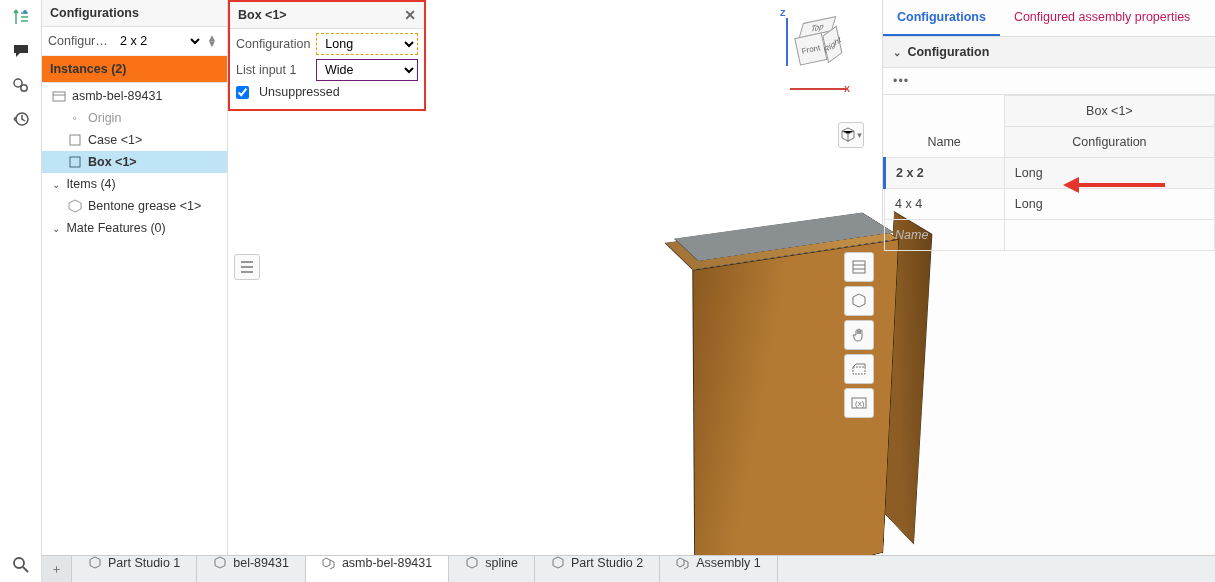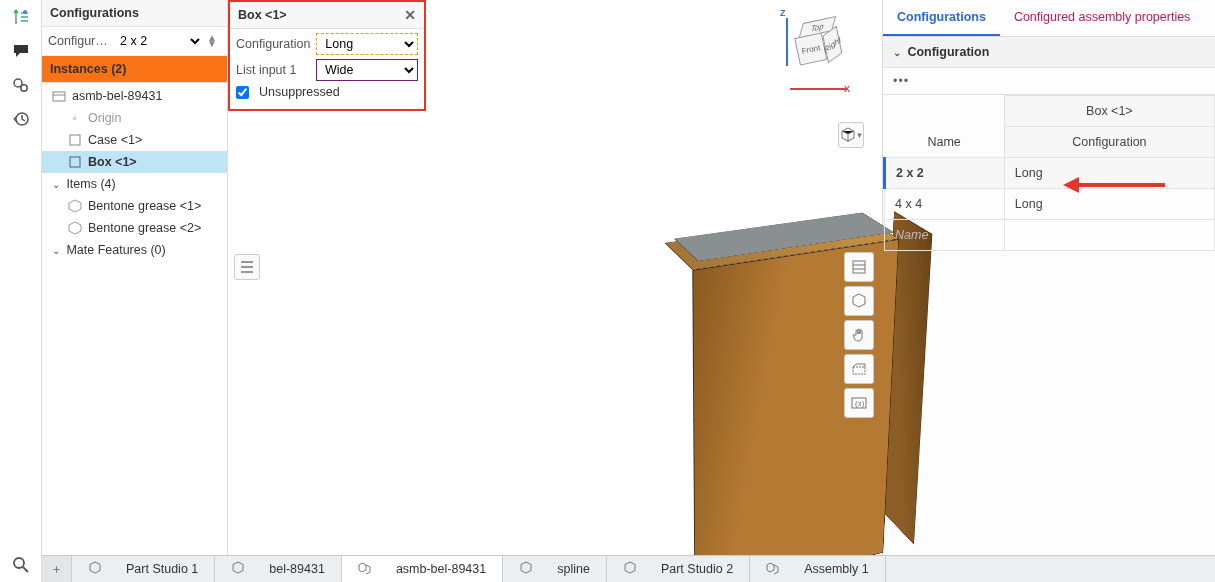--- a/index.html
+++ b/index.html
@@ -79,21 +79,21 @@
   .rp-table thead tr:first-child th:first-child { border-top:none; border-left:none; background:#fdfdfd; }
   .rp-table tbody tr.active td { background:#f7f7f7; }
   .rp-table tbody tr.active td:first-child { border-left:3px solid #2a6bd4; font-weight:bold; }
   .rp-table .placeholder td { color:#bbb; font-style:italic; }
   .rp-help { position:absolute; right:10px; bottom:6px; width:18px; height:18px; border-radius:50%; background:#ddd; color:#777; display:flex; align-items:center; justify-content:center; font-size:12px; }
   .rp-body { position:relative; flex:1; }
 
   
   .bottom-bar { position:absolute; left:42px; right:0; bottom:0; height:27px; background:#eceff1; border-top:1px solid #ccc; display:flex; align-items:stretch; font-size:12.5px; }
   .bb-btn { width:30px; display:flex; align-items:center; justify-content:center; border-right:1px solid #ccc; color:#666; cursor:pointer; background:#e3e6e8; }
-  .bb-tab { display:flex; align-items:center; gap:24px; padding:0 16px; border-right:1px solid #ccc; cursor:pointer; color:#333; }
+  .bb-tab { display:flex; align-items:flex-start; gap:6px; padding:0 16px; border-right:1px solid #ccc; cursor:pointer; color:#333; }
   .bb-tab.active { background:#fff; }
   .bb-icon { color:#777; font-size:13px; }
 
   
   .red-arrow { position:absolute; pointer-events:none; }
   .red-arrow .shaft { position:absolute; height:4px; background:#e3352a; }
   .red-arrow .head { position:absolute; width:0; height:0; border-top:8px solid transparent; border-bottom:8px solid transparent; border-right:16px solid #e3352a; }
 
   select { appearance:auto; }
 </style>
@@ -183,28 +183,20 @@
         <span class="chev">⌄</span>
         <span>Items (4)</span>
       </div>
       <div class="tree-item indent1">
         <span class="ti-icon">
           <svg width="14" height="14" viewBox="0 0 14 14">
               <path d="M7 1l6 3v6l-6 3-6-3V4z" fill="none" stroke="#999"></path>
             </svg>
         </span>
         <span>Bentone grease &lt;1&gt;</span>
-      </div>
-      <div class="tree-item indent1">
-        <span class="ti-icon">
-          <svg width="14" height="14" viewBox="0 0 14 14">
-              <path d="M7 1l6 3v6l-6 3-6-3V4z" fill="none" stroke="#999"></path>
-            </svg>
-        </span>
-        <span>Bentone grease &lt;2&gt;</span>
       </div>
       <div class="tree-item">
         <span class="chev">⌄</span>
         <span>Mate Features (0)</span>
       </div>
     </div>
   </div>
 
   <div class="center">
 

